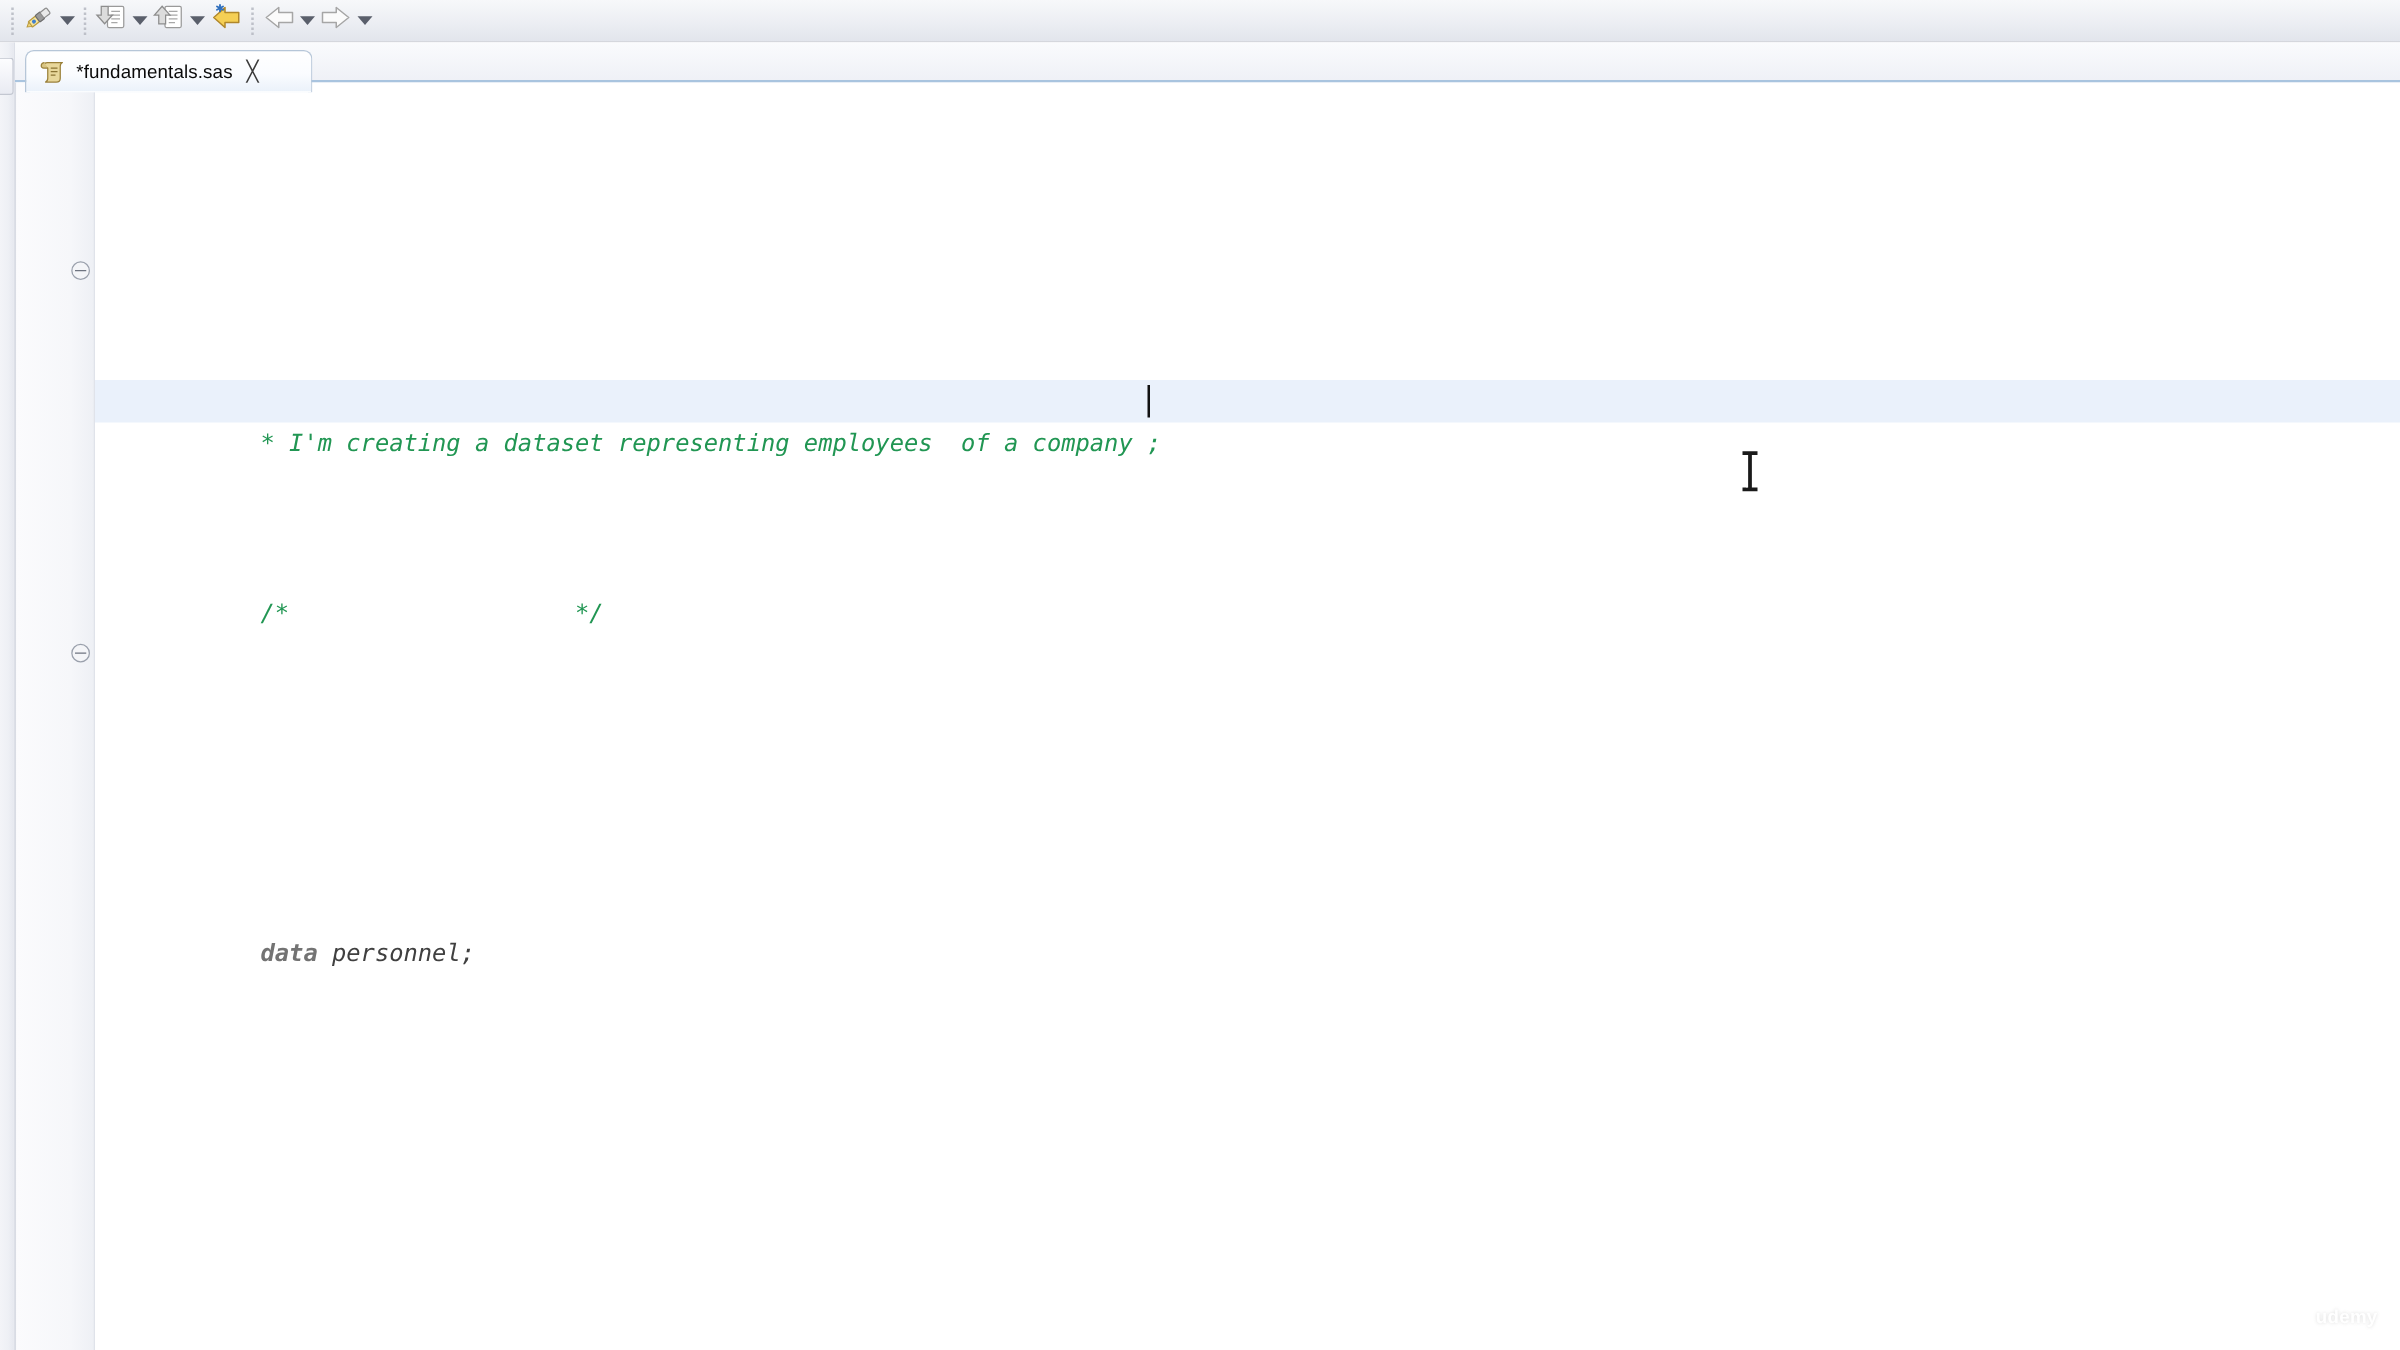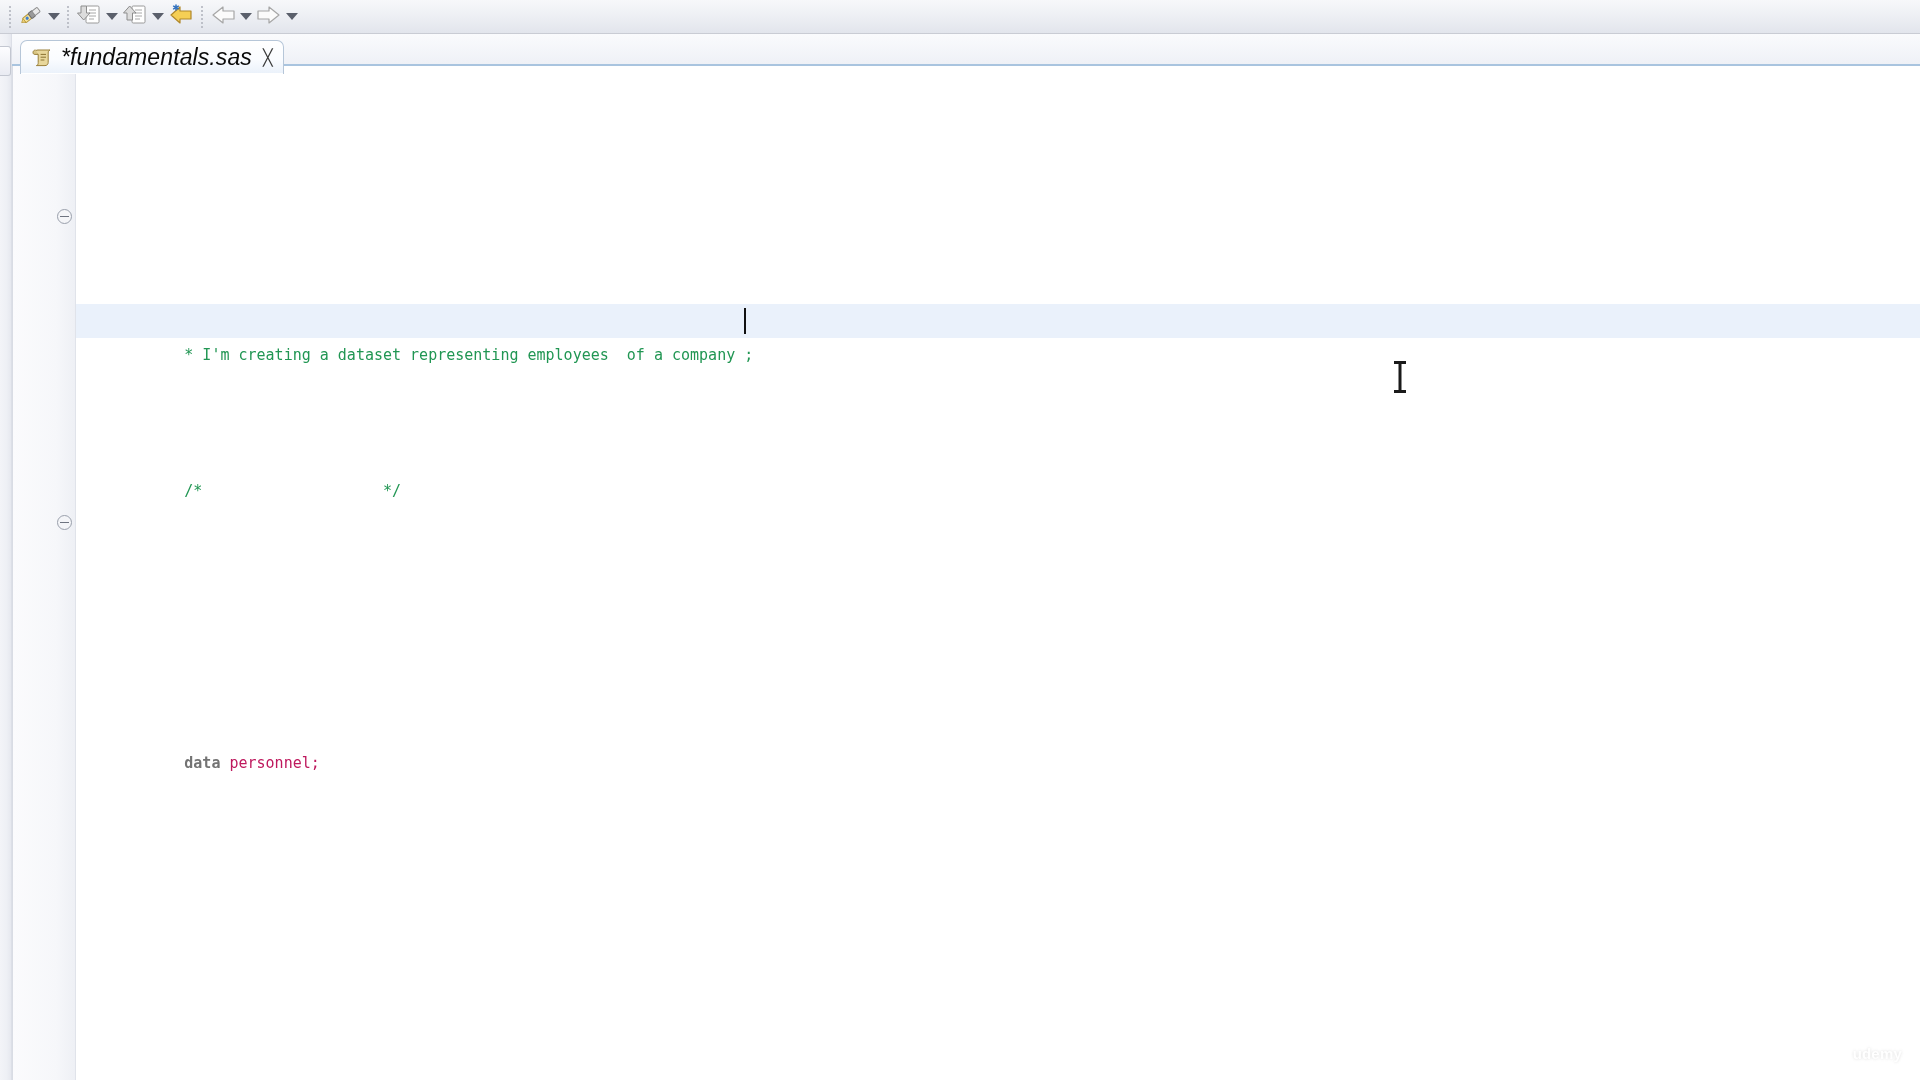--- a/index.html
+++ b/index.html
@@ -100,25 +100,24 @@
     gap: 7px;
     padding: 0 10px 0 11px;
     background: linear-gradient(to bottom,#ffffff 0%, #fafcff 55%, #eaf1fa 100%);
     border: 1px solid #b6c6d8;
     border-bottom: none;
     border-radius: 7px 7px 0 0;
     box-shadow: 0 -1px 0 #ffffff inset;
     z-index: 3;
   }
   .tab-title {
-    font-size: 23px;
+    font-size: 15px;
     color: #0a0a0a;
     white-space: nowrap;
     letter-spacing: .1px;
-    font-style: italic;
   }
   .tab-close {
     font-size: 16px;
     color: #3b3b3b;
     line-height: 1;
     margin-left: 4px;
   }
 
   
   .scroll-icon { width: 22px; height: 20px; flex: 0 0 22px; }
@@ -159,37 +158,38 @@
     left: 2px; top: 6px;
     width: 9px; height: 1px;
     background: #6e7480;
   }
 
   .code {
     position: absolute;
     left: 63px; top: 0;
     width: 1845px; height: 859px;
     font-family: "DejaVu Sans Mono", "Liberation Mono", monospace;
-    font-size: 15px;
+    font-size: 19px;
     line-height: 34px;
     color: #000000;
     white-space: pre;
+    font-style: italic;
   }
   .line {
     position: relative;
     height: 34px;
     padding-left: 18px;
   }
   .line.current {
     background: #eaf1fb;
   }
 
   .kw-bold  { color: #737373; font-weight: bold; }
   .cmt      { color: #219653; }
-  .plain    { color: #be185d; }
+  .plain    { color: #404040; }
 
   .caret {
     position: absolute;
     width: 2px;
     height: 26px;
     background: #111111;
     top: 4px;
   }
 
   

